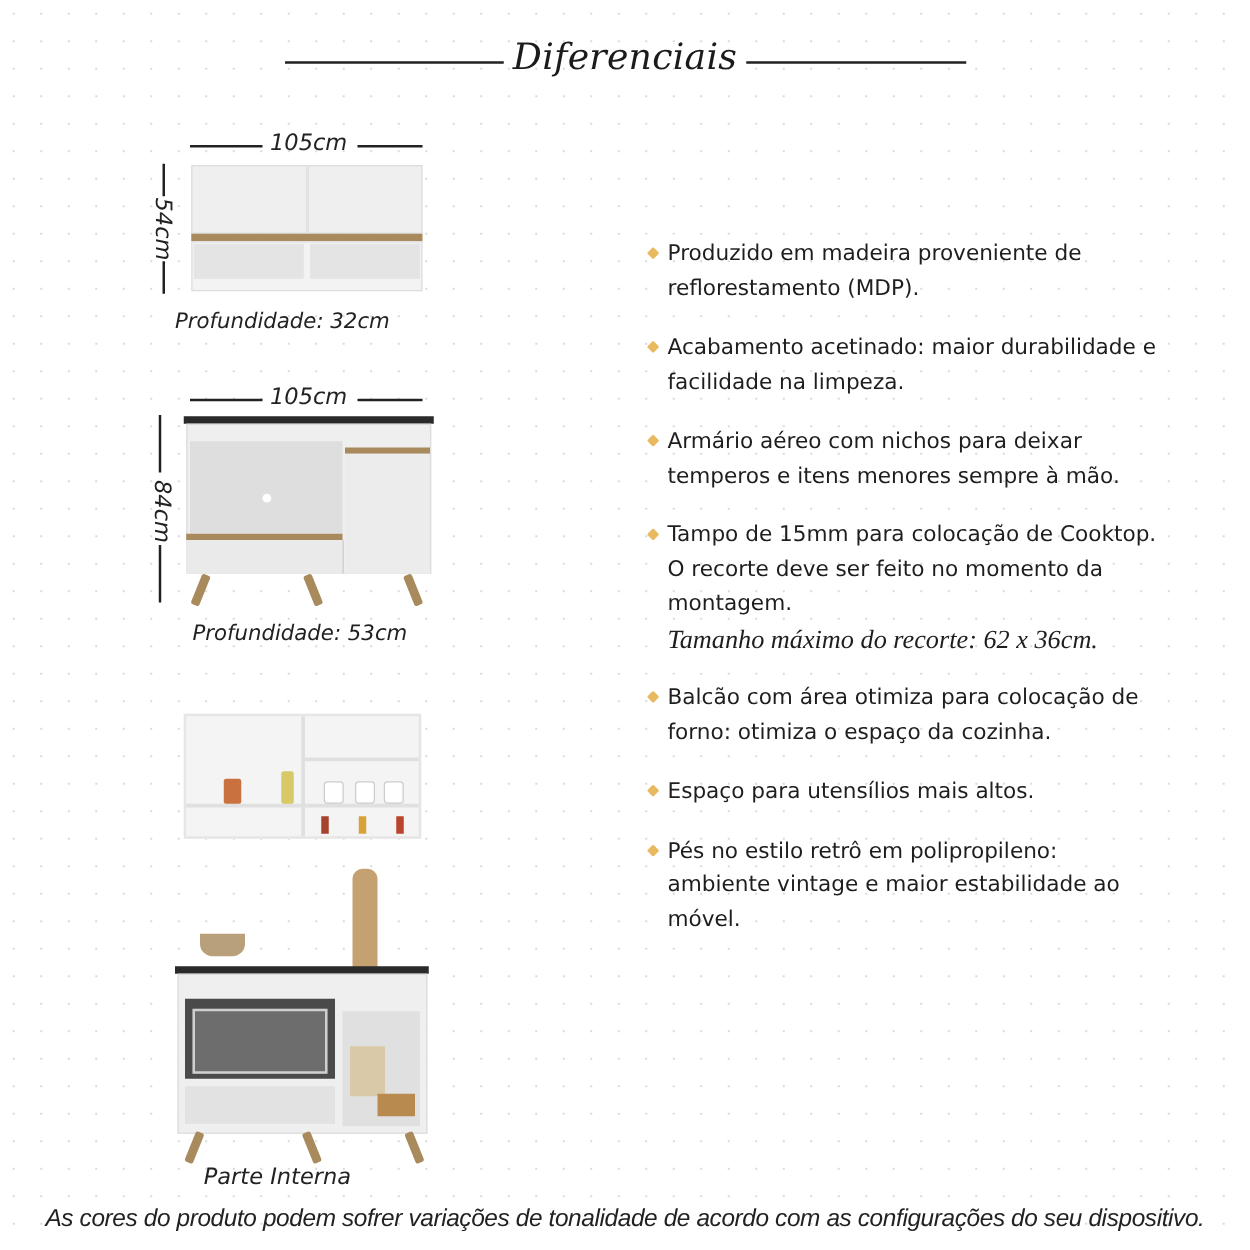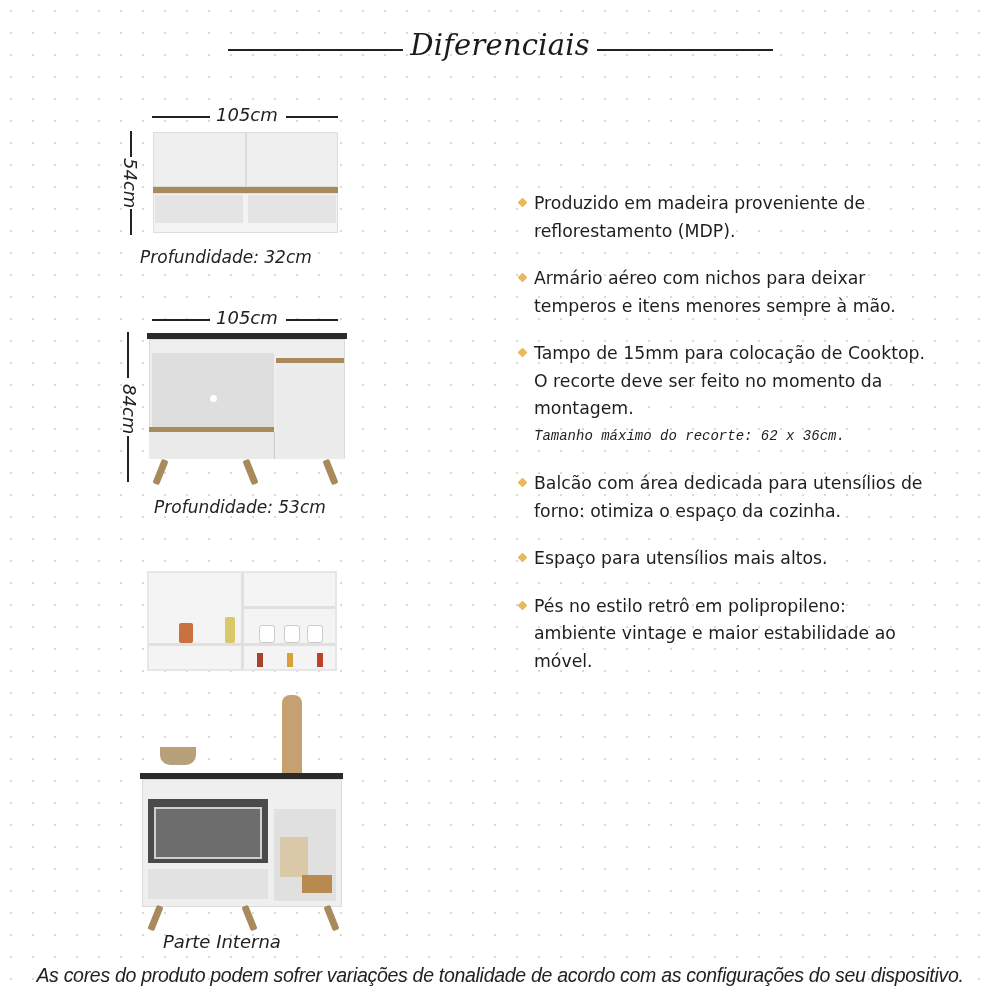--- a/index.html
+++ b/index.html
@@ -44,21 +44,21 @@
   .feature { position:relative; padding-left:18px; margin-bottom:20px; }
   .feature .bullet {
     position:absolute; left:3px; top:9px; width:7px; height:7px;
     background:#e9b960; transform:rotate(45deg); border-radius:1px;
   }
   .feature .text {
     font-family: "DejaVu Sans", sans-serif; font-size:17.3px; line-height:27.5px;
     color:#1e1e1e; white-space:pre-line;
   }
   .feature .note {
-    font-family: Liberation Mono, monospace; font-size:14px; line-height:27.5px;
+    font-family: Liberation Serif, serif; font-size:21px; line-height:27.5px;
     font-style:italic; color:#1e1e1e;
   }
   .disclaimer {
     left:0; top:964px; width:1000px; text-align:center;
     font-family: "Liberation Sans", sans-serif; font-style:italic;
     font-size:19.5px; color:#222; letter-spacing:-0.3px;
   }
   .caption { font-style:italic; font-size:18px; color:#222; font-family: "DejaVu Sans", sans-serif; }
 </style>
 </head>
@@ -156,33 +156,38 @@
 <div class="abs caption" style="left:163px; top:931px;">Parte Interna</div>
 
 <div class="abs features">
   <div class="feature">
     <span class="bullet"></span>
     <div class="text">Produzido em madeira proveniente de
 reflorestamento (MDP).</div>
   </div>
   <div class="feature">
     <span class="bullet"></span>
+    <div class="text">Acabamento acetinado: maior durabilidade e
+facilidade na limpeza.</div>
+  </div>
+  <div class="feature">
+    <span class="bullet"></span>
     <div class="text">Armário aéreo com nichos para deixar
 temperos e itens menores sempre à mão.</div>
   </div>
   <div class="feature">
     <span class="bullet"></span>
     <div class="text">Tampo de 15mm para colocação de Cooktop.
 O recorte deve ser feito no momento da
 montagem.</div>
     <div class="note">Tamanho máximo do recorte: 62 x 36cm.</div>
   </div>
   <div class="feature">
     <span class="bullet"></span>
-    <div class="text">Balcão com área dedicada para utensílios de
+    <div class="text">Balcão com área otimiza para colocação de
 forno: otimiza o espaço da cozinha.</div>
   </div>
   <div class="feature">
     <span class="bullet"></span>
     <div class="text">Espaço para utensílios mais altos.</div>
   </div>
   <div class="feature">
     <span class="bullet"></span>
     <div class="text">Pés no estilo retrô em polipropileno:
 ambiente vintage e maior estabilidade ao

